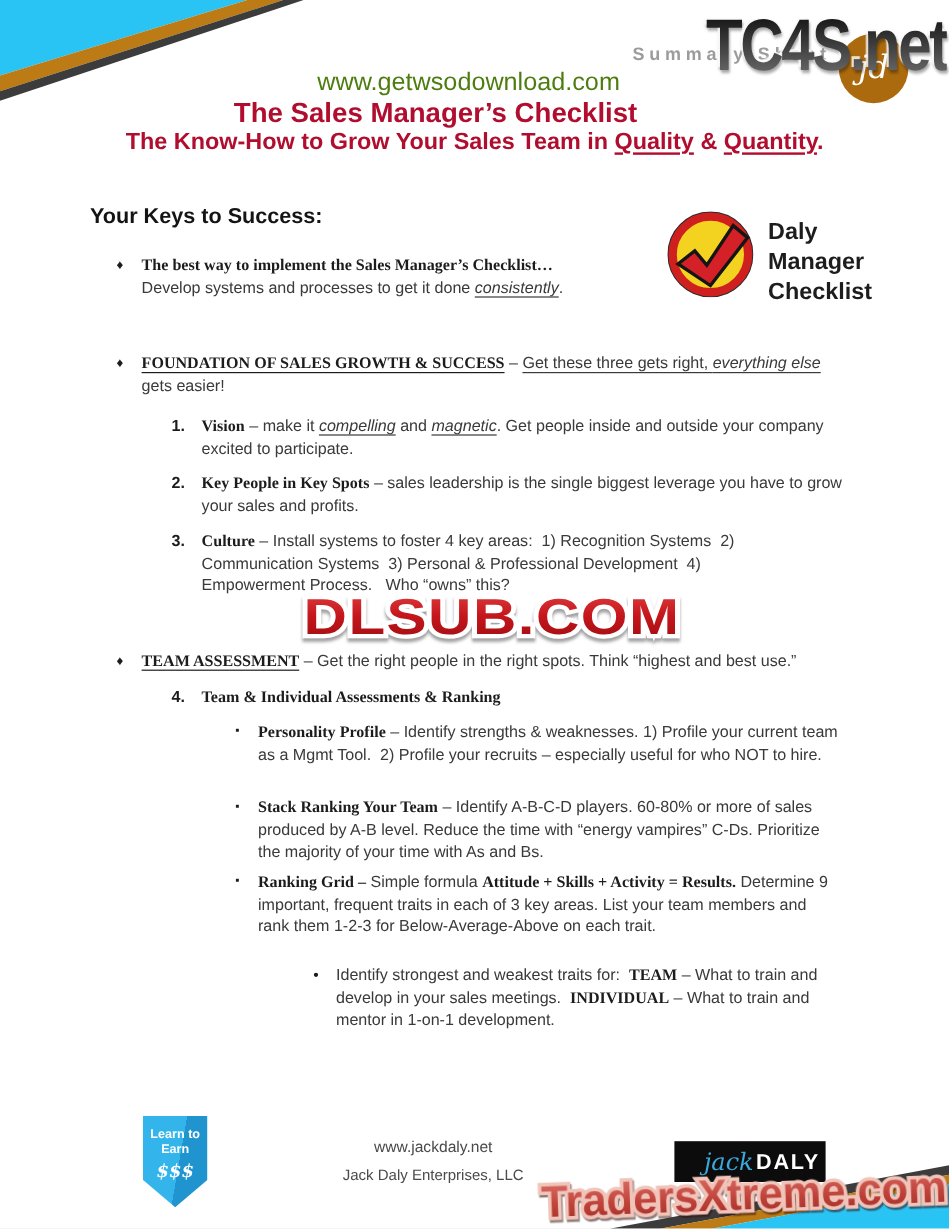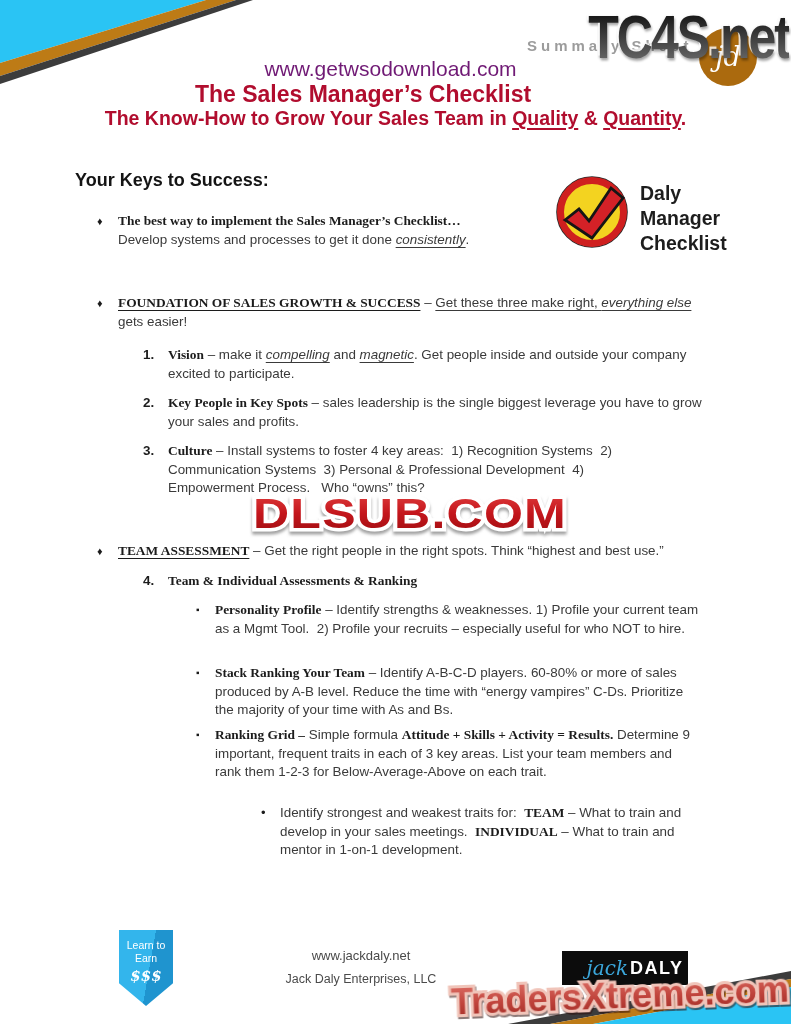--- a/index.html
+++ b/index.html
@@ -18,21 +18,21 @@
         -webkit-background-clip:text;background-clip:text;color:transparent;
         filter:drop-shadow(-2px -2px 0 rgba(255,255,255,.8)) drop-shadow(1px 2px 1px rgba(0,0,0,.35));}
   .summary-label{left:527px;top:37px;font-size:15px;font-weight:bold;letter-spacing:4px;
         color:#9c9c9c;z-index:4;}
   .jd-circle{left:699px;top:28px;width:58px;height:58px;border-radius:50%;
         background:#ab6a0e;z-index:5;display:flex;align-items:center;justify-content:center;}
   .jd-circle span{font-family:"DejaVu Serif",serif;font-style:italic;color:#fff;font-size:27px;
         transform:translateY(-1px);}
 
   
-  .site-url{left:0;top:57px;width:781px;text-align:center;font-size:21px;color:#701a75;z-index:2;}
+  .site-url{left:0;top:57px;width:781px;text-align:center;font-size:21px;color:#4d7c0f;z-index:2;}
   .doc-title{left:0;top:81px;width:726px;text-align:center;font-size:23px;font-weight:bold;color:#b10d2e;}
   .doc-subtitle{left:0;top:107px;width:791px;text-align:center;font-size:19.5px;font-weight:bold;color:#b10d2e;}
   .doc-subtitle .uw{text-decoration:underline;text-decoration-thickness:2px;text-underline-offset:3px;}
   .keys-heading{left:75px;top:170px;font-size:18px;font-weight:bold;color:#141414;}
 
   
   .row{display:flex;align-items:flex-start;}
   .marker{flex:0 0 21px;font-size:11px;line-height:18.5px;color:#1c1c1c;}
   .marker.sq{flex:0 0 19px;font-size:10px;}
   .marker.dot{flex:0 0 19px;font-size:13px;}
@@ -45,21 +45,21 @@
 
   
   .dlsub-wrap{left:244px;top:483px;z-index:7;}
   .traders-wrap{left:444px;top:972px;z-index:9;transform:rotate(-2.2deg);}
 
   
   .badge{left:119px;top:930px;width:54px;height:76px;z-index:3;
          background:linear-gradient(100deg,#33b5ec 55%,#1f94cf 55%);
          clip-path:polygon(0 0,100% 0,100% 70%,50% 100%,0 70%);
          display:flex;flex-direction:column;align-items:center;padding-top:9px;box-sizing:border-box;}
-  .badge .bl{color:#fff;font-size:10.5px;font-weight:normal;line-height:13px;}
+  .badge .bl{color:#fff;font-size:10.5px;font-weight:bold;line-height:13px;}
   .badge .bd{color:#fff;font-size:15px;font-weight:bold;font-style:italic;
              font-family:"DejaVu Serif",serif;margin-top:2px;}
   .footer-center{left:236px;top:948px;width:250px;text-align:center;color:#4a4a4a;}
   .footer-center .site{font-size:13px;margin-bottom:9px;}
   .footer-center .co{font-size:12.5px;}
   .jackdaly-box{left:562px;top:951px;width:126px;height:34px;background:#0c0c0c;z-index:8;
         display:flex;align-items:center;justify-content:center;}
   .jackdaly-box .jack{font-family:"DejaVu Serif",serif;font-style:italic;color:#3ba7db;font-size:20px;margin-left:20px;}
   .jackdaly-box .daly{color:#fff;font-weight:bold;font-size:18px;letter-spacing:1.5px;margin-left:2px;}
 
@@ -107,21 +107,21 @@
     </div>
   </div>
 
   <div class="abs row" style="left:97px;top:212px;width:480px;">
     <span class="marker">♦</span>
     <div class="btxt t"><b>The best way to implement the Sales Manager’s Checklist…</b><br><span>Develop systems and processes to get it done </span><span class="ui">consistently</span><span>.</span></div>
   </div>
 
   <div class="abs row" style="left:97px;top:294px;width:625px;">
     <span class="marker">♦</span>
-    <div class="btxt t"><b class="u">FOUNDATION OF SALES GROWTH &amp; SUCCESS</b><span> – </span><span class="u">Get these three make right, </span><span class="ui">everything else</span><br><span>gets easier!</span></div>
+    <div class="btxt t"><b class="u">FOUNDATION OF SALES GROWTH &amp; SUCCESS</b><span> – </span><span class="u">Get these three gets right, </span><span class="ui">everything else</span><br><span>gets easier!</span></div>
   </div>
 
   <div class="abs row" style="left:143px;top:346px;width:572px;">
     <span class="num">1.</span>
     <div class="btxt t"><b>Vision</b><span> – make it </span><span class="ui">compelling</span><span> and </span><span class="ui">magnetic</span><span>. Get people inside and outside your company excited to participate.</span></div>
   </div>
 
   <div class="abs row" style="left:143px;top:394px;width:572px;">
     <span class="num">2.</span>
     <div class="btxt t"><b>Key People in Key Spots</b><span> – sales leadership is the single biggest leverage you have to grow your sales and profits.</span></div>

